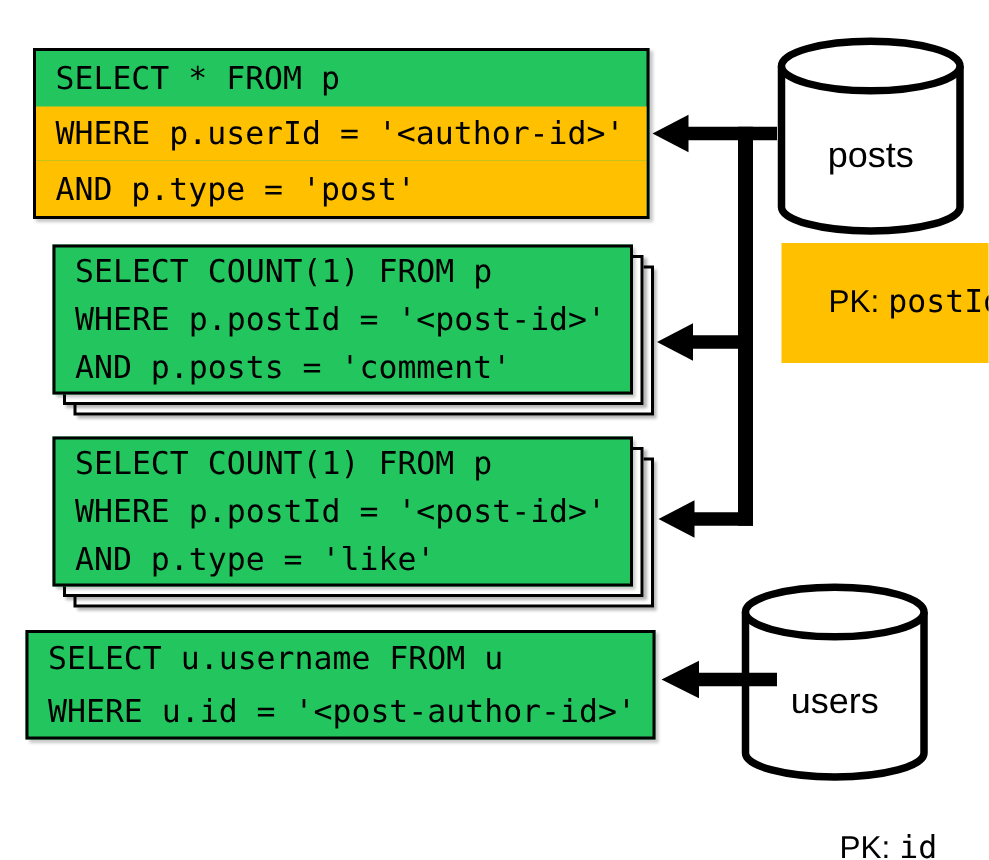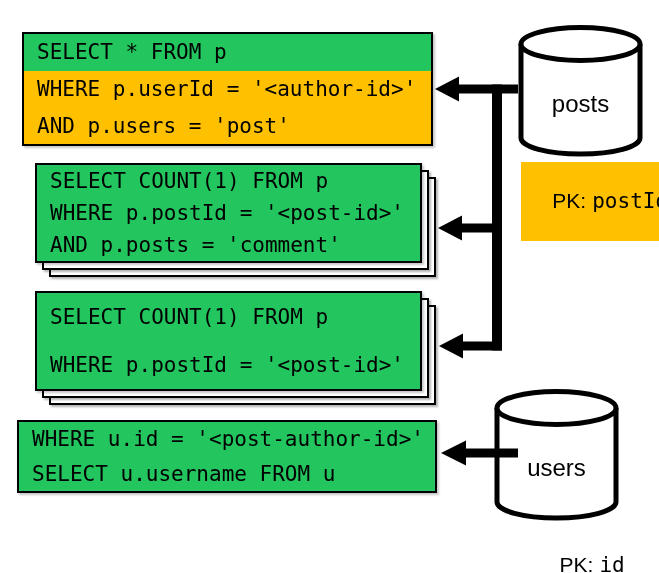--- a/index.html
+++ b/index.html
@@ -81,45 +81,46 @@
   #arrows { position: absolute; inset: 0; pointer-events: none; z-index: 5; }
 </style>
 </head>
 <body>
 
 <div id="canvas">
 
   <div class="qbox" style="left:22px; top:32px; width:411px; height:114px;">
     <div class="qline">SELECT * FROM p</div>
     <div class="qline hl">WHERE p.userId = '&lt;author-id&gt;'</div>
-    <div class="qline hl">AND p.users = 'post'</div>
+    <div class="qline hl">AND p.type = 'post'</div>
   </div>
 
   <div class="stack" style="left:35px; top:163px; width:387px; height:100px;">
     <div class="stack-layer l2"></div>
     <div class="stack-layer l1"></div>
     <div class="qbox">
       <div class="qline">SELECT COUNT(1) FROM p</div>
       <div class="qline">WHERE p.postId = '&lt;post-id&gt;'</div>
       <div class="qline">AND p.posts = 'comment'</div>
     </div>
   </div>
 
   <div class="stack" style="left:35px; top:291px; width:387px; height:100px;">
     <div class="stack-layer l2"></div>
     <div class="stack-layer l1"></div>
     <div class="qbox">
       <div class="qline">SELECT COUNT(1) FROM p</div>
       <div class="qline">WHERE p.postId = '&lt;post-id&gt;'</div>
+      <div class="qline">AND p.type = 'like'</div>
     </div>
   </div>
 
   <div class="qbox" style="left:17px; top:420px; width:420px; height:73px;">
+    <div class="qline">SELECT u.username FROM u</div>
     <div class="qline">WHERE u.id = '&lt;post-author-id&gt;'</div>
-    <div class="qline">SELECT u.username FROM u</div>
   </div>
 
   <div class="db" style="left:518px; top:24px;">
     <svg viewBox="0 0 125 134">
       <path d="M 3 20 L 3 114 A 59.5 16 0 0 0 122 114 L 122 20" fill="#ffffff" stroke="#000000" stroke-width="5"></path>
       <ellipse cx="62.5" cy="20" rx="59.5" ry="16.5" fill="#ffffff" stroke="#000000" stroke-width="5"></ellipse>
     </svg>
     <div class="db-label">posts</div>
   </div>
 

